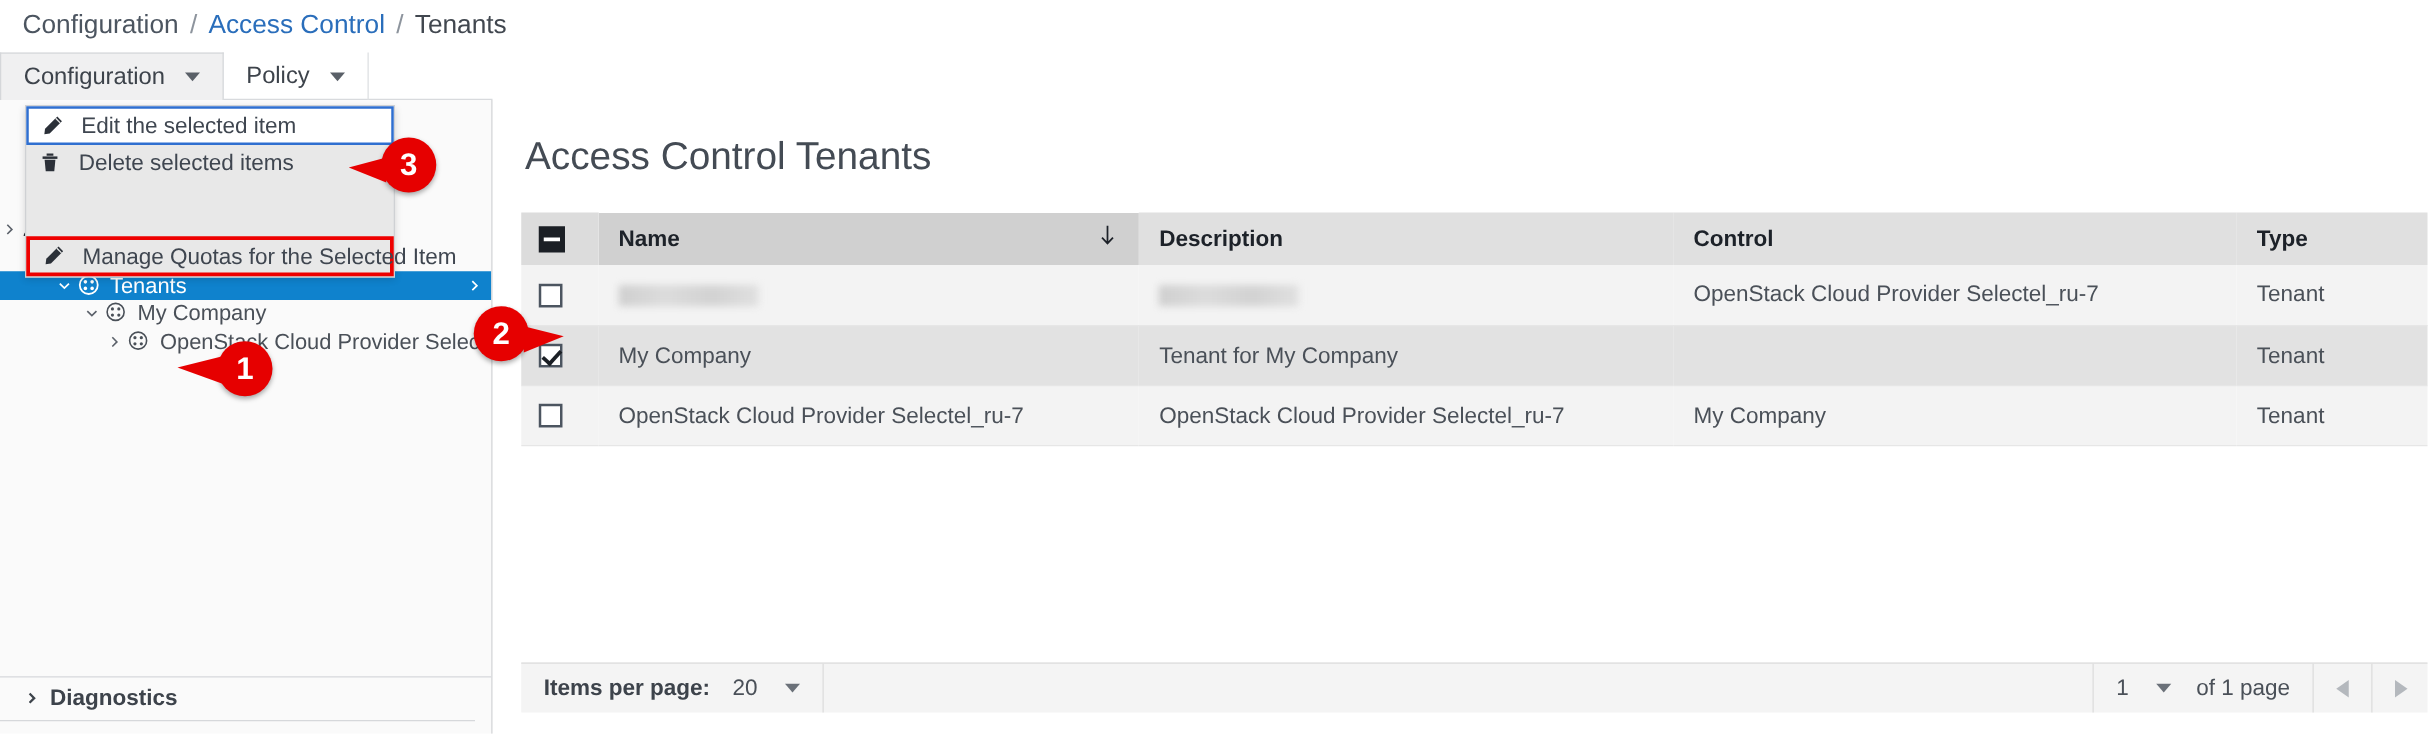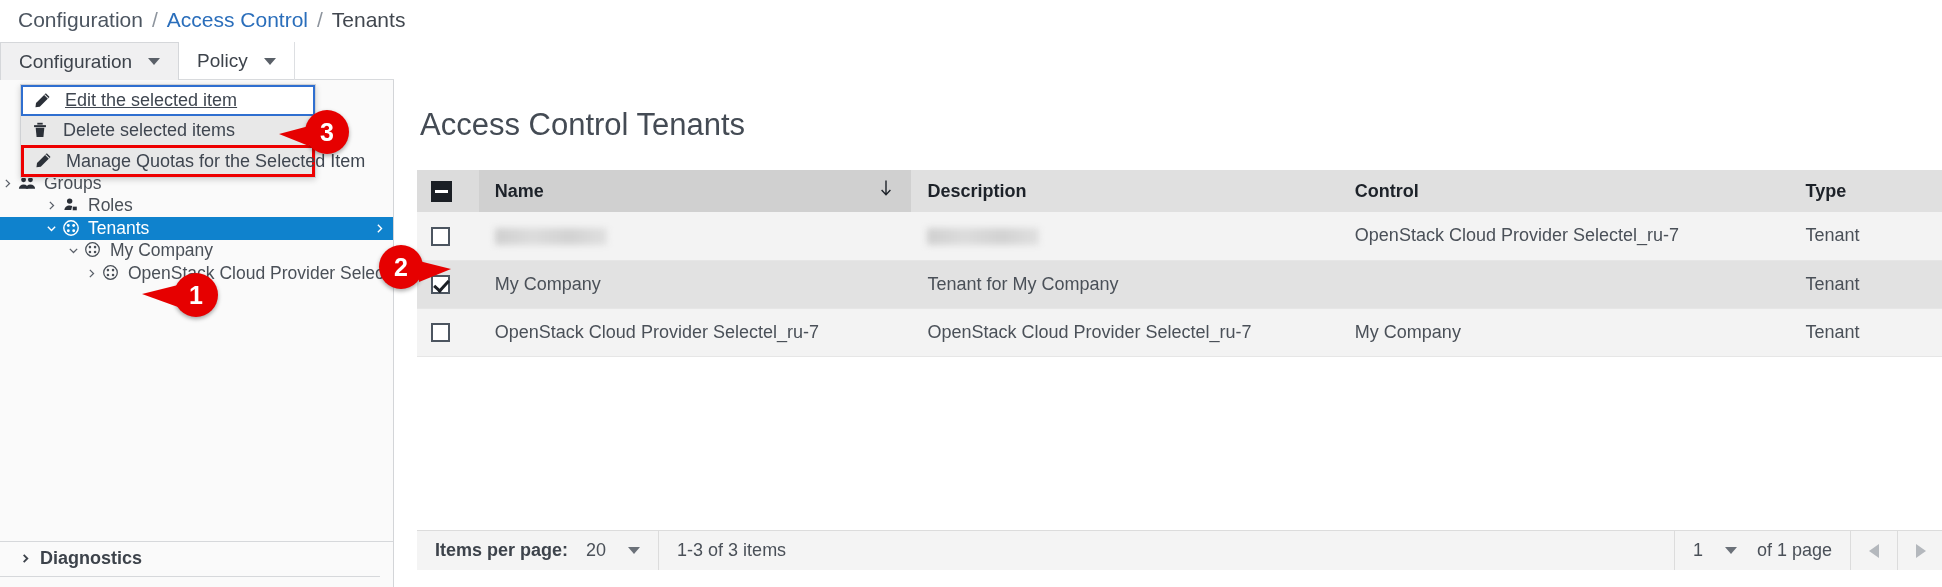--- a/index.html
+++ b/index.html
@@ -57,22 +57,22 @@
     position: absolute; left: 20px; top: 84px;
     width: 296px; background: #e8e8e8;
     border: 1px solid #cfd1d4; z-index: 40;
     box-shadow: 0 2px 6px rgba(0,0,0,.16);
   }
   .menu-item {
     display: flex; align-items: center; gap: 12px;
     height: 29px; padding: 0 10px; font-size: 18px;
     color: #3f4650; cursor: pointer; white-space: nowrap;
   }
-  .menu-item.hl { background: #ffffff; border: 2px solid #2f6fd0; height: 31px; text-decoration: underline; }
-  .menu-item.redbox { border: 3px solid #ee0000; height: 32px; }
+  .menu-item.hl { background: #ffffff; border: 2px solid #2f6fd0; height: 31px; }
+  .menu-item.redbox { border: 3px solid #ee0000; height: 32px; margin-top: 44px; }
   .mi-icon { width: 20px; height: 20px; flex: 0 0 20px; }
 
   
   .sidebar {
     position: absolute; left: 0; top: 80px;
     width: 394px; height: 507px;
     background: #fafafa; border-right: 1px solid #d3d5d8;
     overflow: hidden;
   }
   .tree { padding-top: 2px; }
@@ -452,23 +452,20 @@
     </div>
 
     <div class="pager">
       <div class="pg-cell pg-b-r">
         <span class="pg-label">Items per page:</span>
         <span class="pg-select">
           <span>20</span>
           <span class="chev"></span>
         </span>
       </div>
-      <div class="pg-cell">
-        <span>1-3 of 3 items</span>
-      </div>
       <div class="pg-spacer"></div>
       <div class="pg-cell pg-b-l">
         <span class="pg-select">
           <span>1</span>
           <span class="chev"></span>
         </span>
         <span style="margin-left:20px">of 1 page</span>
       </div>
       <div class="pg-cell pg-b-l">
         <span class="pg-arrow pg-prev"></span>

